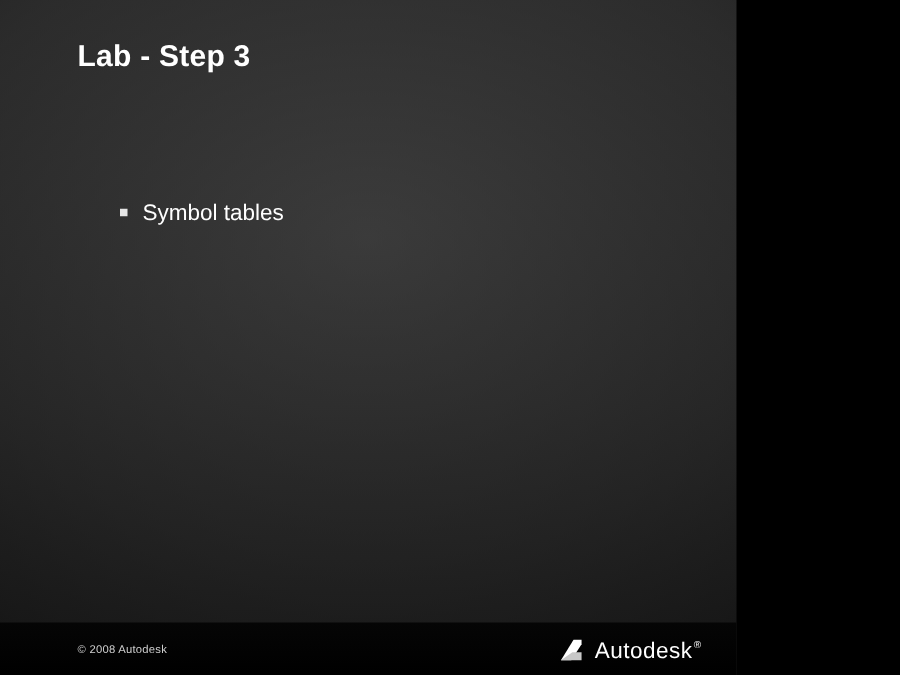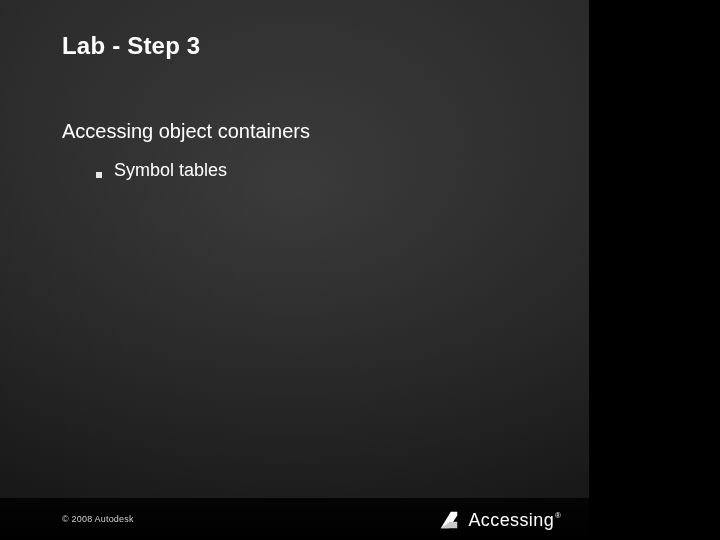--- a/index.html
+++ b/index.html
@@ -41,21 +41,21 @@
     font-weight: 400;
   }
   .bullets {
     position: absolute;
     left: 96px;
     top: 158px;
     right: 60px;
   }
   .bullet-row {
     display: flex;
-    align-items: center;
+    align-items: flex-start;
     margin-bottom: 14px;
   }
   .bullet-mark {
     width: 6px;
     height: 6px;
     background: #e6e6e6;
     margin-top: 9px;
     margin-right: 12px;
     flex: 0 0 auto;
   }
@@ -109,38 +109,37 @@
     margin-left: 1px;
   }
 </style>
 </head>
 <body>
 
 <div class="slide">
 
   <div class="title">Lab - Step 3</div>
 
-  <div class="subtitle">Accessing object containers</div>
 
   <div class="bullets">
     <div class="bullet-row">
       <div class="bullet-mark"></div>
       <div class="bullet-text">Symbol tables</div>
     </div>
   </div>
 
   <div class="footer-bar"></div>
 
   <div class="copyright">© 2008 Autodesk</div>
 
   <div class="logo-wrap">
     <div class="logo-mark">
       <svg viewBox="0 0 24 24" width="22" height="22">
         <path d="M3 21 L14 3 L21 3 L21 7 L12 21 Z" fill="#ffffff"></path>
         <path d="M3 21 L13 14 L21 14 L21 21 Z" fill="#c8c8c8"></path>
       </svg>
     </div>
     <div>
-      <span class="logo-text">Accessing</span><span class="logo-r">®</span>
+      <span class="logo-text">Autodesk</span><span class="logo-r">®</span>
     </div>
   </div>
 
 </div>
 
 </body></html>

